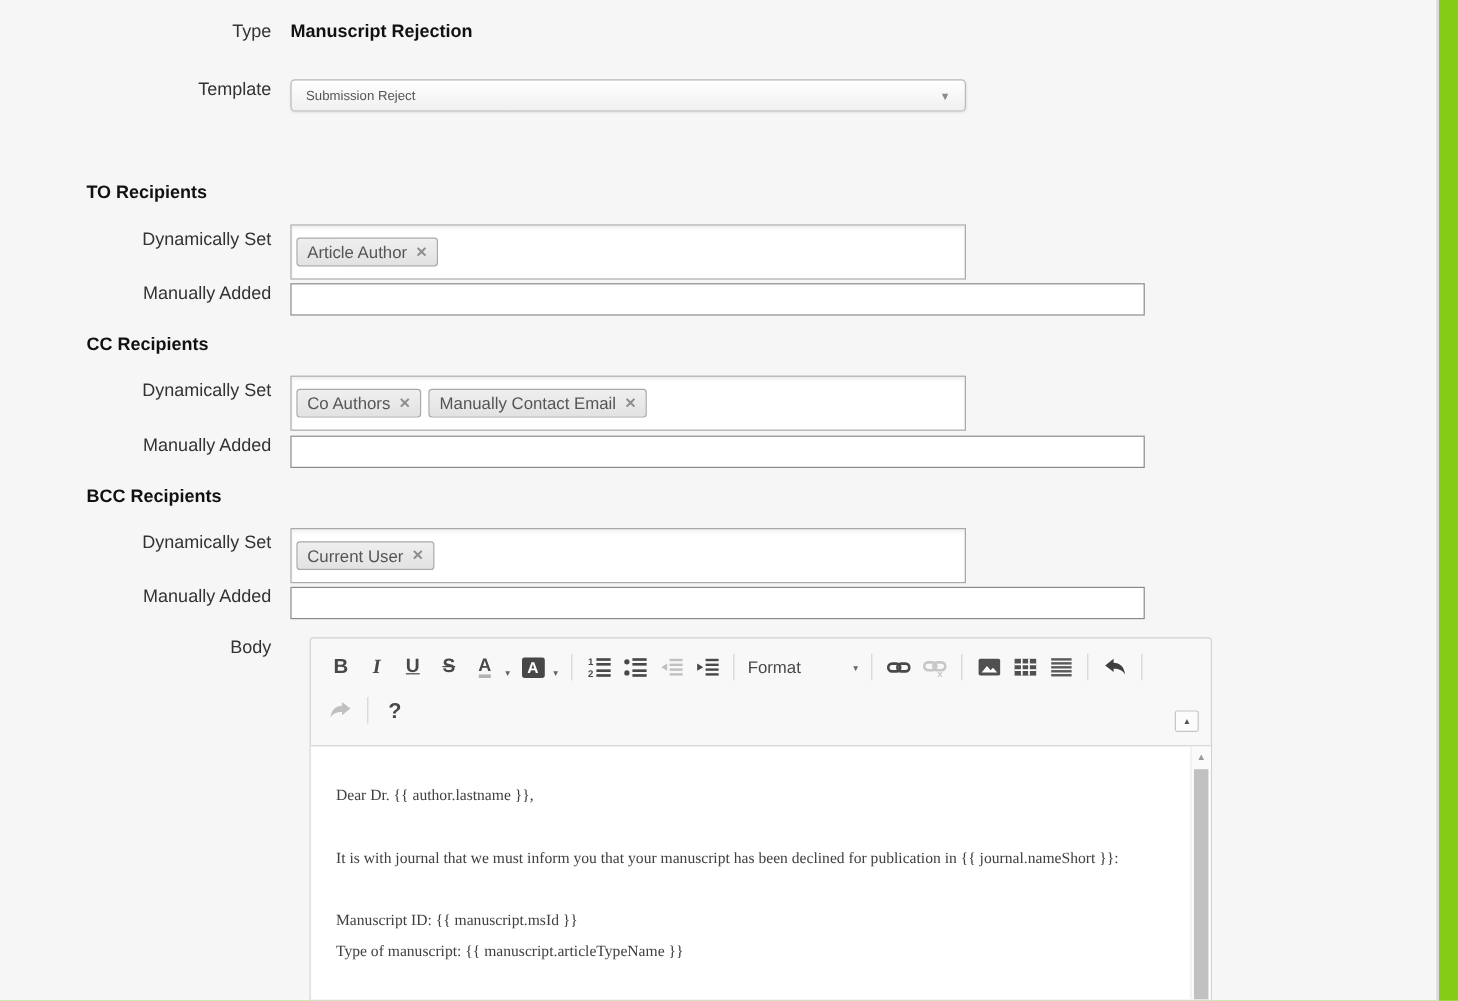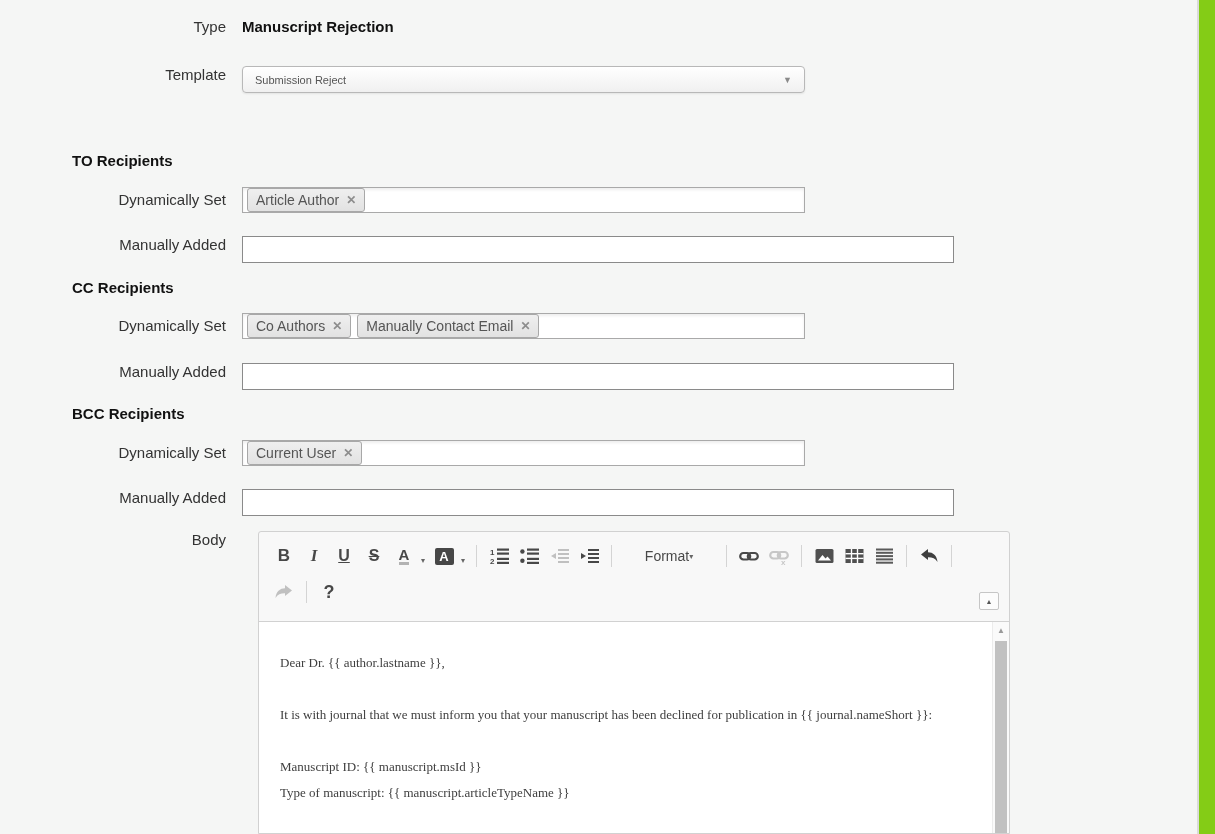--- a/index.html
+++ b/index.html
@@ -40,21 +40,21 @@
 
   .text-input {
     width:712px; height:27px;
     border:1px solid #8a8a8a; background:#fff;
     font-family:"Liberation Sans", sans-serif;
     font-size:15px; color:#222; padding:2px 6px;
   }
 
   
   .tagbox {
-    width:563px; height:26px;
+    width:563px; height:46px;
     border:1px solid #a9a9a9; background:#fff;
     box-shadow:inset 0 2px 3px rgba(0,0,0,0.07);
     display:flex; align-items:center; padding:4px; gap:6px;
     cursor:text;
   }
   .tag {
     display:inline-flex; align-items:center; height:24px;
     background:linear-gradient(#efefef,#e2e2e2);
     border:1px solid #a8a8a8; border-radius:3px;
     padding:0 8px; font-size:14px; color:#555; white-space:nowrap;
@@ -82,21 +82,21 @@
   .glyph-s { font-size:16px; font-weight:bold; text-decoration:line-through; }
   .glyph-a { font-size:15px; font-weight:bold; border-bottom:3px solid #b3b3b3; line-height:14px; }
   .abox {
     width:19px; height:17px; background:#474747; color:#fff; border-radius:2px;
     display:inline-flex; align-items:center; justify-content:center;
     font-size:13px; font-weight:bold;
   }
   .mini-caret { font-size:8px; color:#666; margin:8px 4px 0 2px; cursor:pointer; }
   .sep { width:1px; height:22px; background:#d4d4d4; margin:0 7px; flex-shrink:0; }
   .combo {
-    display:inline-flex; align-items:center; justify-content:center;
+    display:inline-flex; align-items:center; justify-content:space-between;
     width:100px; height:26px; padding:0 4px; cursor:pointer;
   }
   .combo .combo-text { font-size:14px; color:#484848; }
   .combo .combo-caret { font-size:8px; color:#666; }
   .collapse-btn {
     position:absolute; right:10px; top:60px; width:20px; height:18px;
     border:1px solid #c6c6c6; border-radius:2px; background:#fcfcfc;
     display:flex; align-items:center; justify-content:center;
     font-size:7px; color:#555; cursor:pointer;
   }

